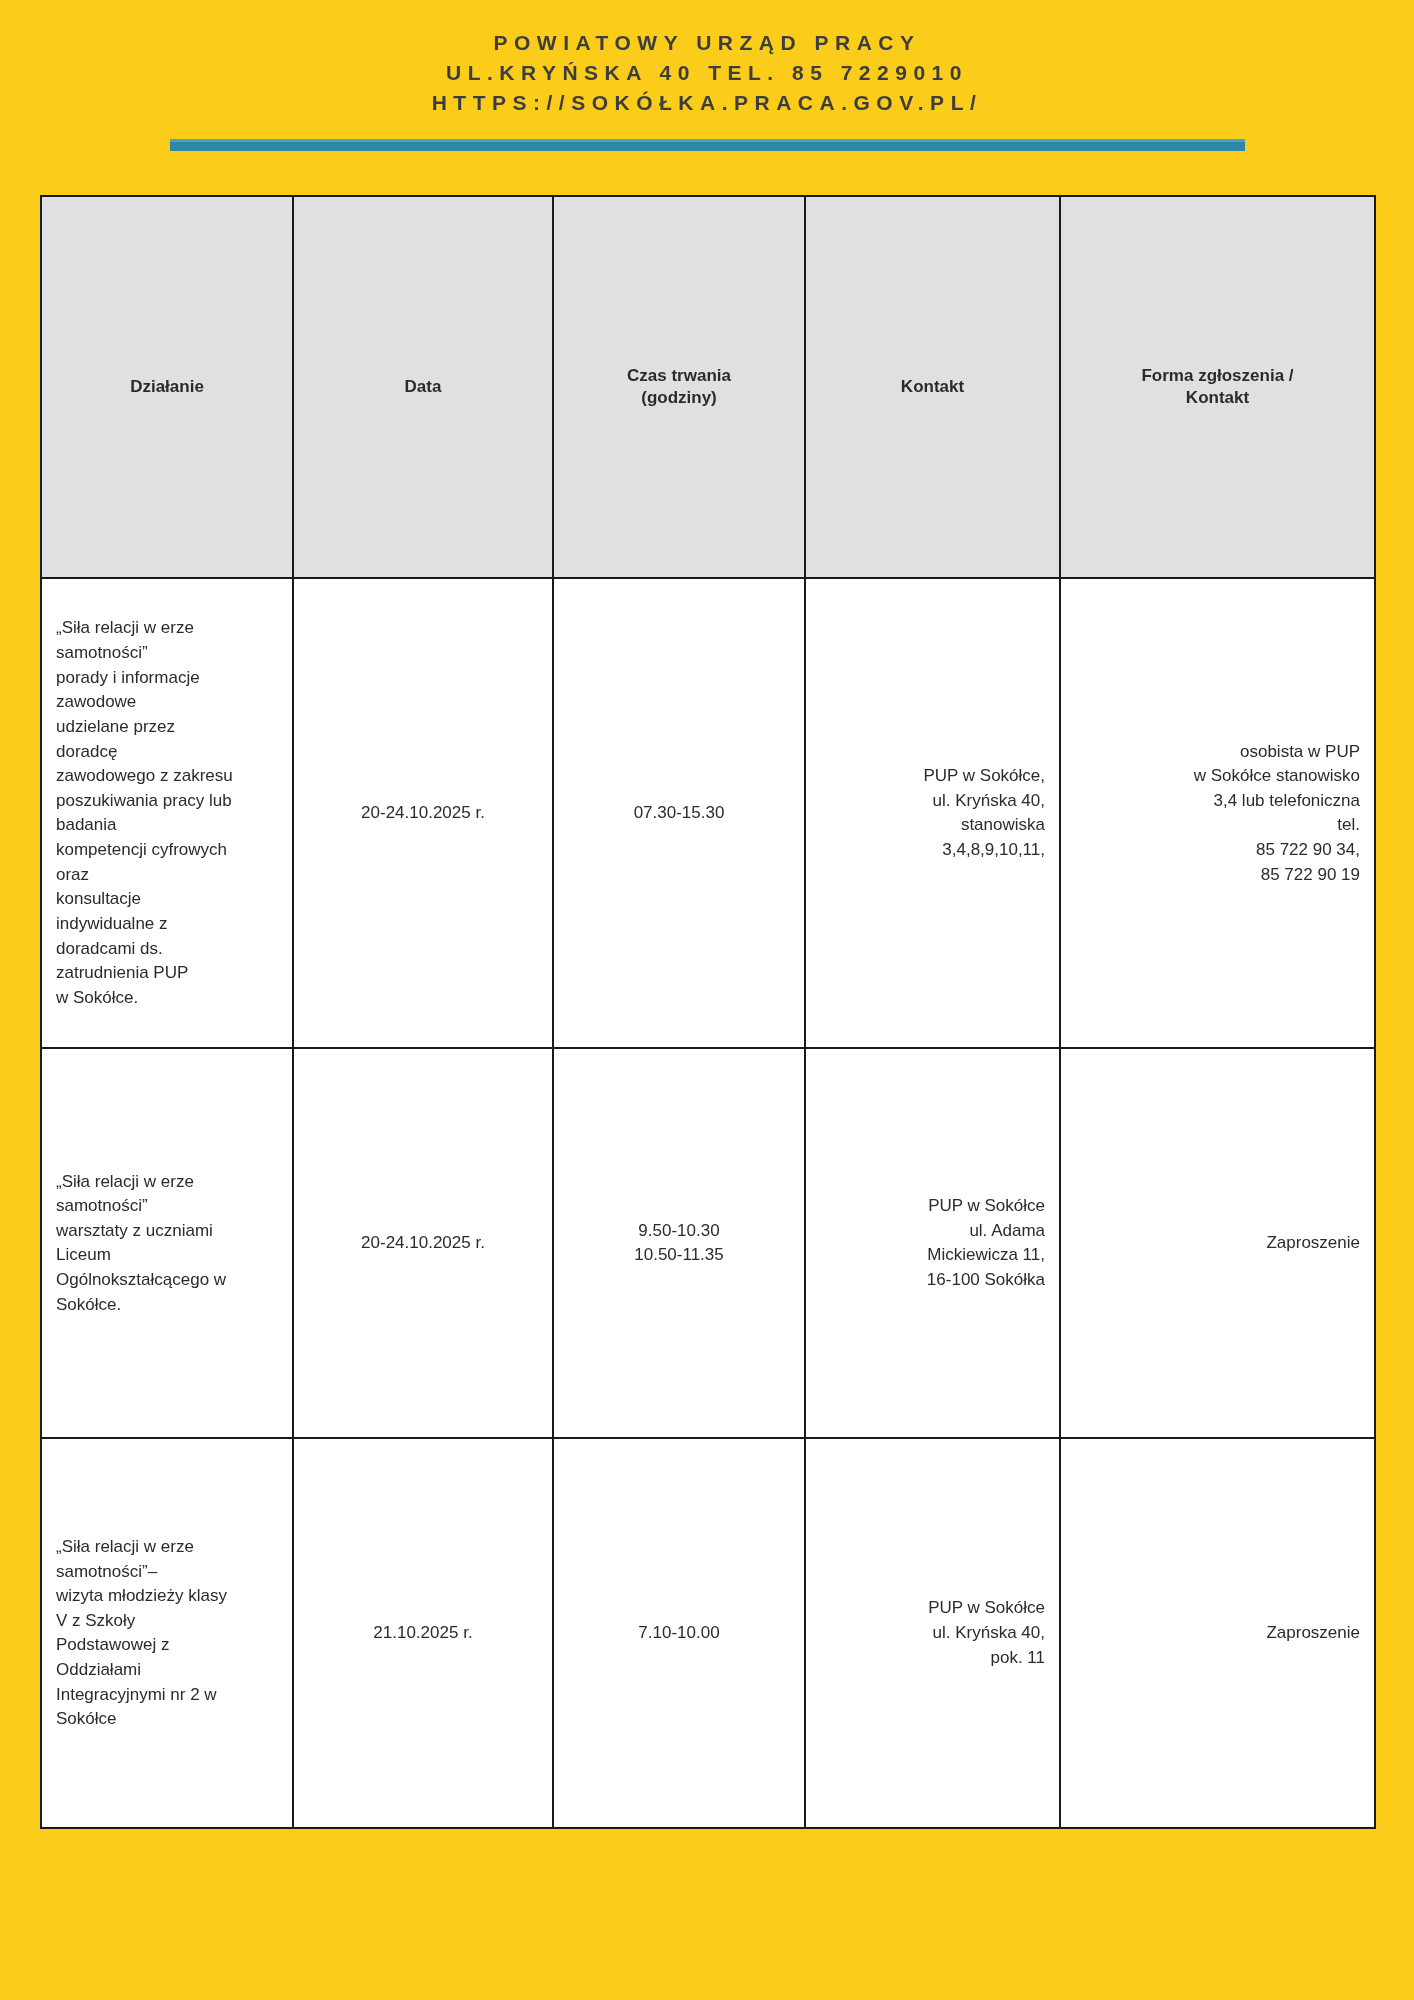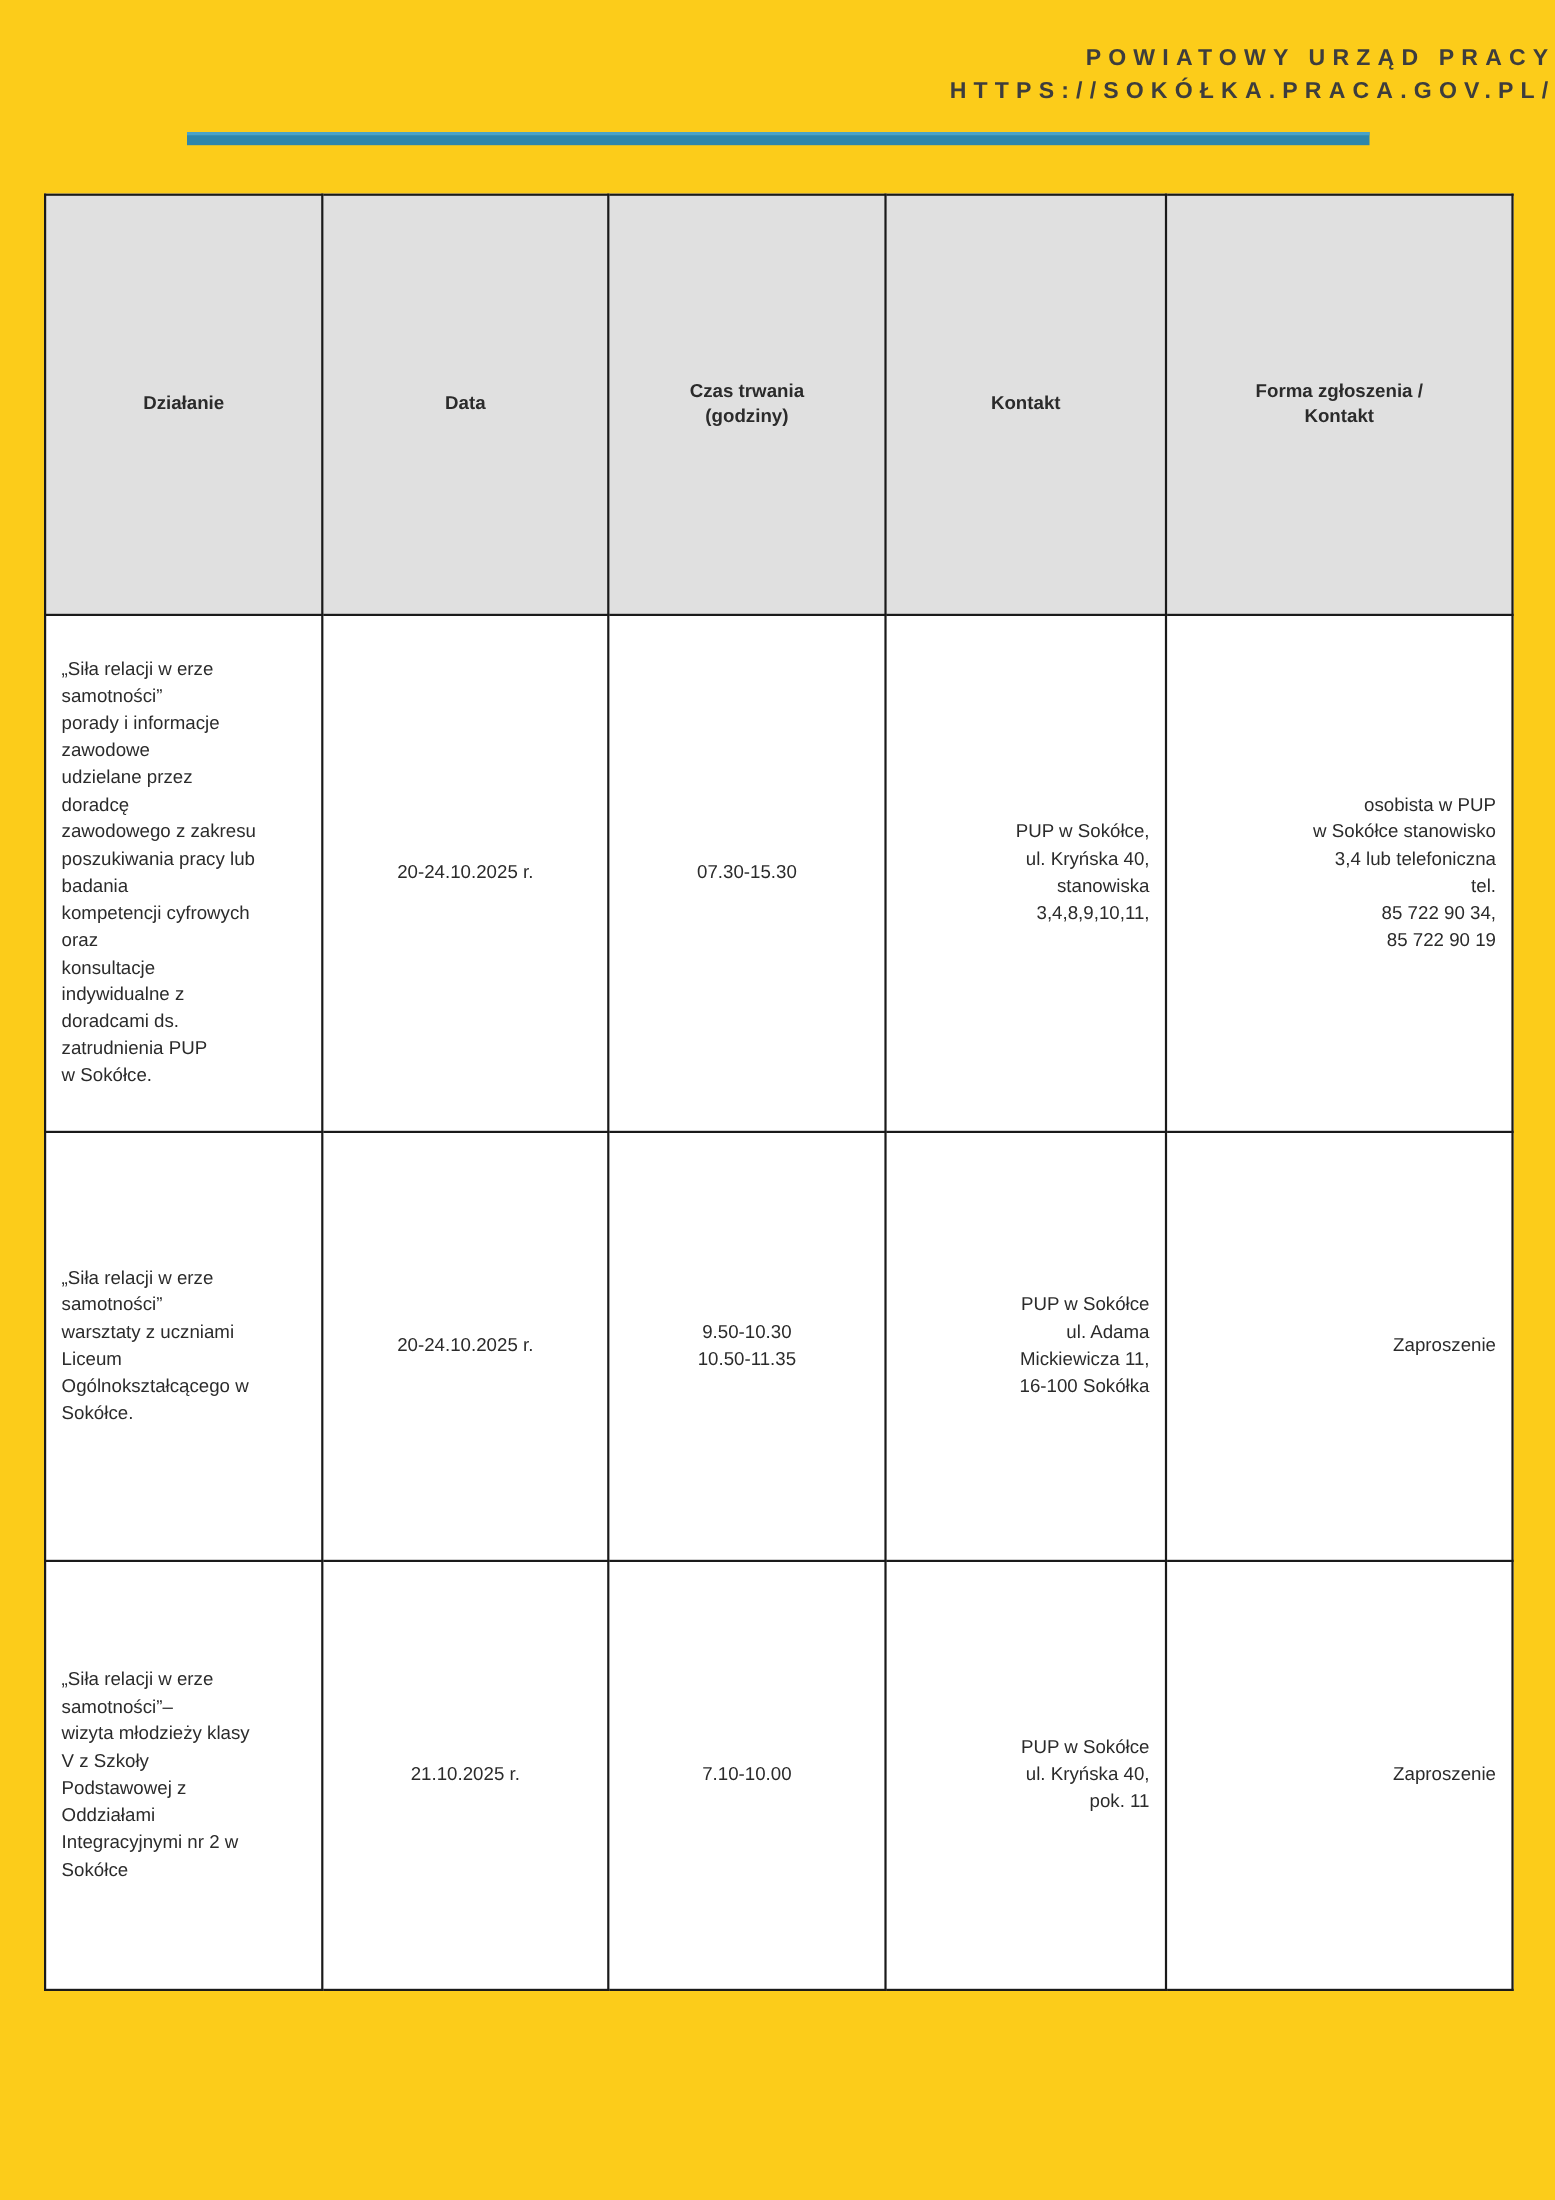--- a/index.html
+++ b/index.html
@@ -17,22 +17,22 @@
 
   .page {
     position: relative;
     width: 1414px;
     height: 2000px;
     box-sizing: border-box;
   }
 
   
   .header {
-    padding-top: 38px;
-    text-align: right;
+    padding-top: 28px;
+    text-align: center;
   }
   .header-line {
     font-weight: bold;
     font-size: 21px;
     letter-spacing: 6.5px;
     color: #3d3d3d;
     line-height: 1.42;
     text-transform: uppercase;
   }
   .header-rule {
@@ -104,20 +104,21 @@
     white-space: pre-line;
   }
 </style>
 </head>
 <body>
 
 <div class="page">
 
   <div class="header">
     <div class="header-line">POWIATOWY URZĄD PRACY</div>
+    <div class="header-line">UL.KRYŃSKA 40 TEL. 85 7229010</div>
     <div class="header-line">HTTPS://SOKÓŁKA.PRACA.GOV.PL/</div>
     <div class="header-rule"></div>
   </div>
 
   <div class="table-wrap">
     <table class="schedule">
       <colgroup>
         <col class="c-action">
         <col class="c-date">
         <col class="c-duration">

